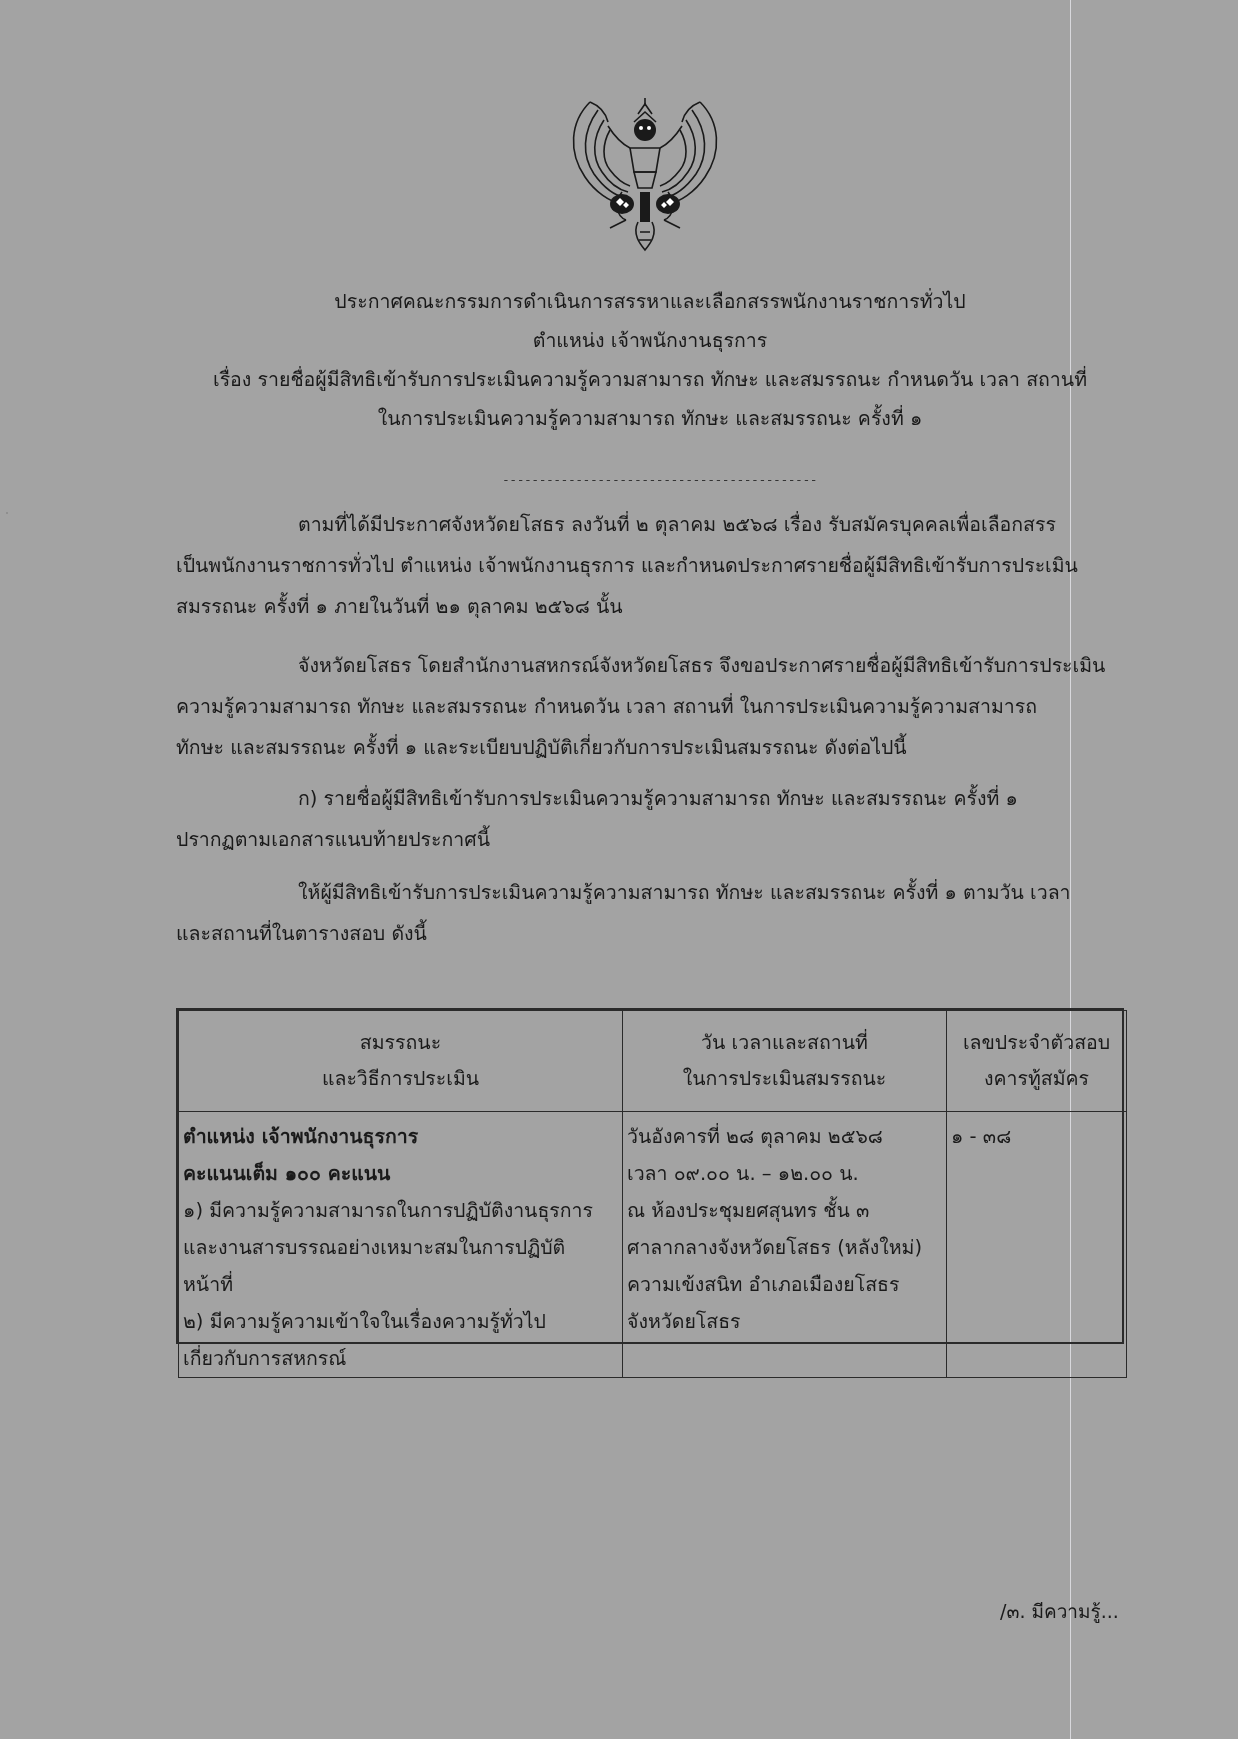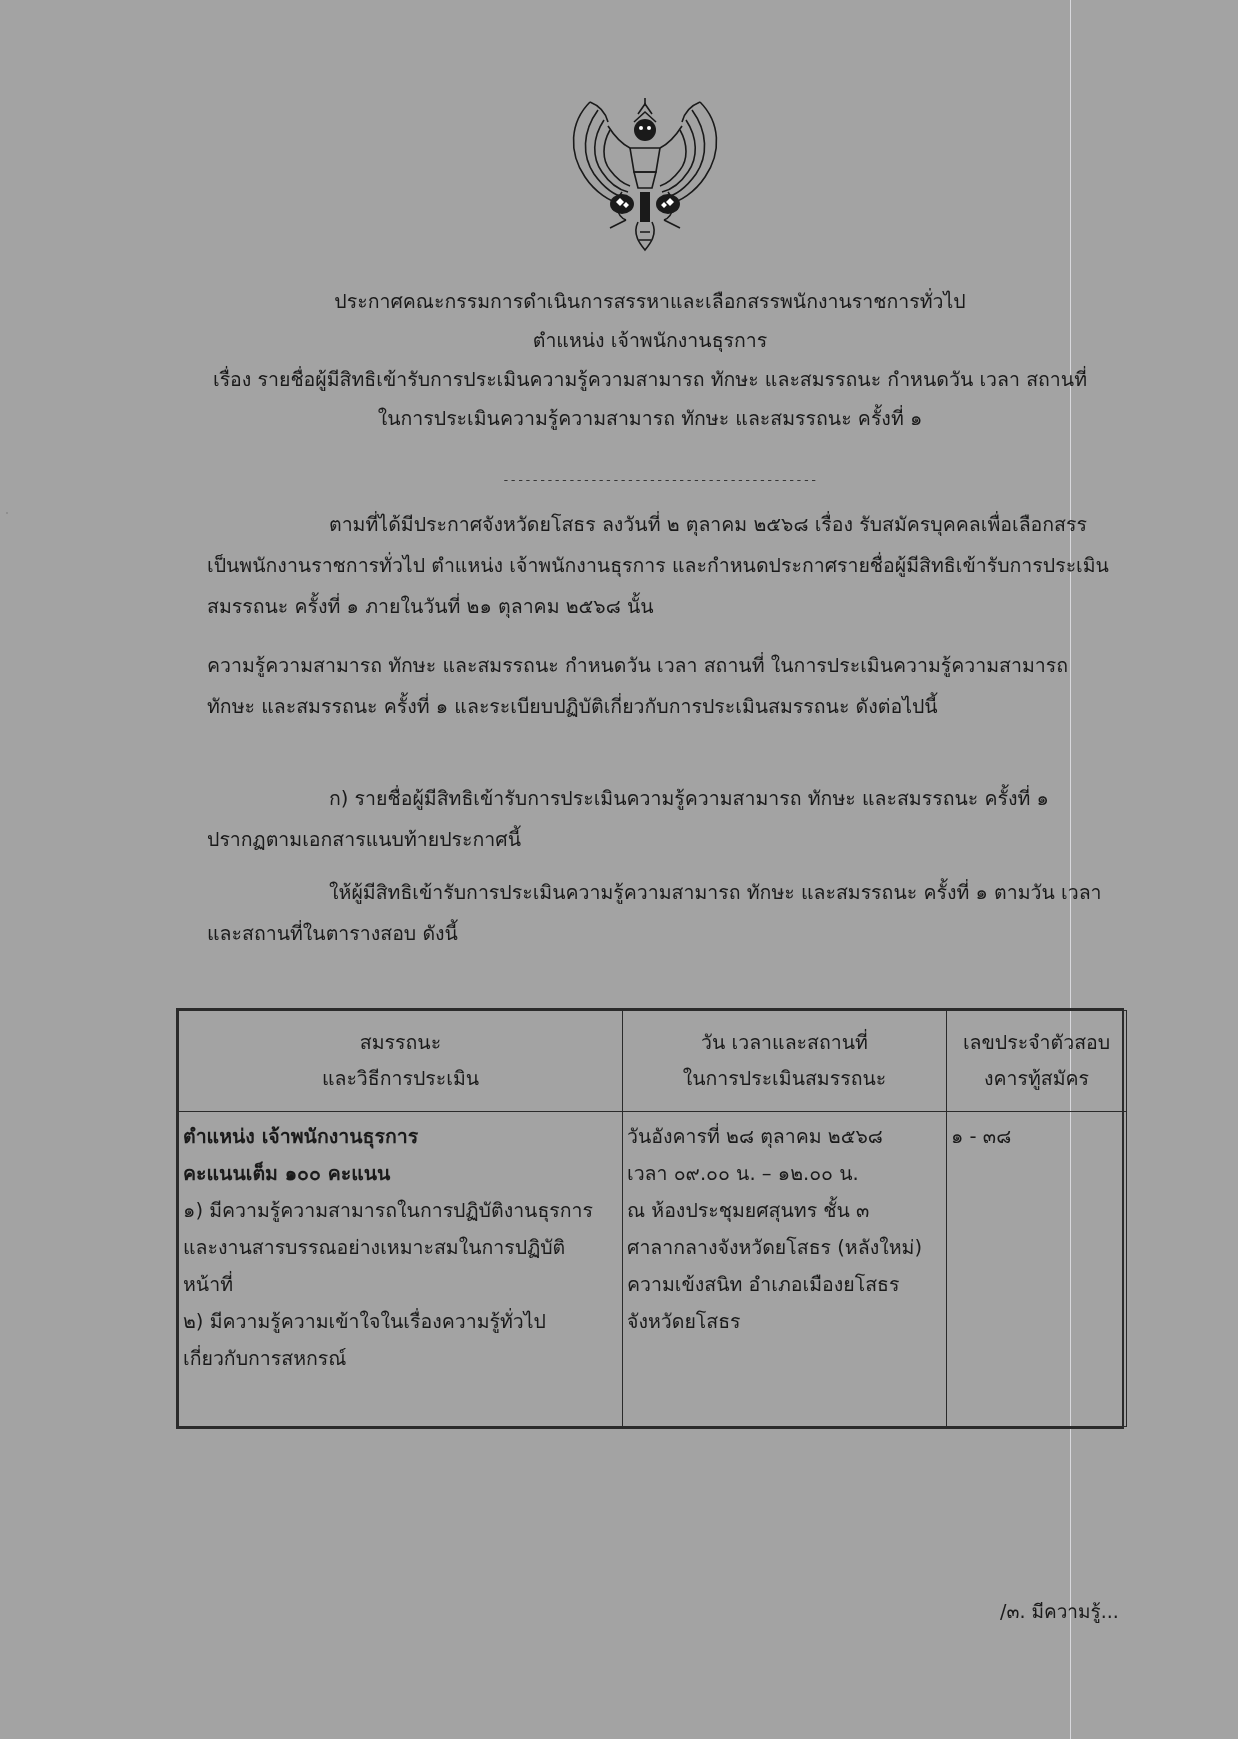--- a/index.html
+++ b/index.html
@@ -8,23 +8,23 @@
     font-family: "DejaVu Sans", "Liberation Sans", sans-serif;
     color: #1a1a1a;
   }
   .page { position: absolute; left: 0; top: 0; width: 1238px; height: 1739px; background: #a3a3a3; }
   .fold-line { position: absolute; left: 1070px; top: 0; width: 1px; height: 1739px; background: #d8d8dc; }
   .emblem { position: absolute; left: 560px; top: 92px; width: 170px; height: 160px; }
   .title-block { position: absolute; left: 140px; width: 1020px; top: 282px; text-align: center; }
   .title-line { font-size: 19.5px; line-height: 39px; height: 39px; white-space: nowrap; }
   .divider { position: absolute; left: 502px; top: 472px; font-family: "DejaVu Sans Mono", monospace; font-size: 13px; letter-spacing: -0.5px; color: #333; }
   .para { position: absolute; left: 176px; width: 948px; font-size: 19.5px; line-height: 41px; }
-  .para .line { white-space: nowrap; height: 41px; margin-left: 31px; }
+  .para .line { white-space: nowrap; height: 41px; }
   .para .indent { padding-left: 122px; }
-  .table-wrap { position: absolute; left: 176px; top: 1008px; width: 948px; height: 421px; border: 2px solid #2a2a2a; box-sizing: border-box; }
+  .table-wrap { position: absolute; left: 176px; top: 1008px; width: 948px; height: 336px; border: 2px solid #2a2a2a; box-sizing: border-box; }
   table { border-collapse: collapse; width: 100%; height: 100%; table-layout: fixed; }
   th, td { border: 1px solid #2a2a2a; vertical-align: top; padding: 0 4px; font-size: 19.5px; }
   th { font-weight: normal; text-align: center; vertical-align: middle; height: 100px; line-height: 36px; }
   td { line-height: 37px; padding-top: 6px; }
   td .ln { white-space: nowrap; }
   td.bold-line, .bold { font-weight: bold; }
   td.center { text-align: left; }
   .footer-note { position: absolute; left: 1000px; top: 1596px; font-size: 19px; white-space: nowrap; }
   .speck { position: absolute; left: 6px; top: 512px; width: 2px; height: 2px; background: #888; border-radius: 1px; }
 </style>
@@ -89,20 +89,21 @@
   </div>
   <div class="divider">-------------------------------------------</div>
 
   <div class="para" style="top:504px;">
     <div class="line indent">ตามที่ได้มีประกาศจังหวัดยโสธร ลงวันที่ ๒ ตุลาคม ๒๕๖๘ เรื่อง รับสมัครบุคคลเพื่อเลือกสรร</div>
     <div class="line">เป็นพนักงานราชการทั่วไป ตำแหน่ง เจ้าพนักงานธุรการ และกำหนดประกาศรายชื่อผู้มีสิทธิเข้ารับการประเมิน</div>
     <div class="line">สมรรถนะ ครั้งที่ ๑ ภายในวันที่ ๒๑ ตุลาคม ๒๕๖๘  นั้น</div>
   </div>
 
   <div class="para" style="top:645px;">
+    <div class="line indent">จังหวัดยโสธร โดยสำนักงานสหกรณ์จังหวัดยโสธร จึงขอประกาศรายชื่อผู้มีสิทธิเข้ารับการประเมิน</div>
     <div class="line">ความรู้ความสามารถ ทักษะ และสมรรถนะ กำหนดวัน เวลา สถานที่ ในการประเมินความรู้ความสามารถ</div>
     <div class="line">ทักษะ และสมรรถนะ ครั้งที่ ๑ และระเบียบปฏิบัติเกี่ยวกับการประเมินสมรรถนะ ดังต่อไปนี้</div>
   </div>
 
   <div class="para" style="top:778px;">
     <div class="line indent">ก) รายชื่อผู้มีสิทธิเข้ารับการประเมินความรู้ความสามารถ ทักษะ และสมรรถนะ ครั้งที่ ๑</div>
     <div class="line">ปรากฏตามเอกสารแนบท้ายประกาศนี้</div>
   </div>
 
   <div class="para" style="top:872px;">

